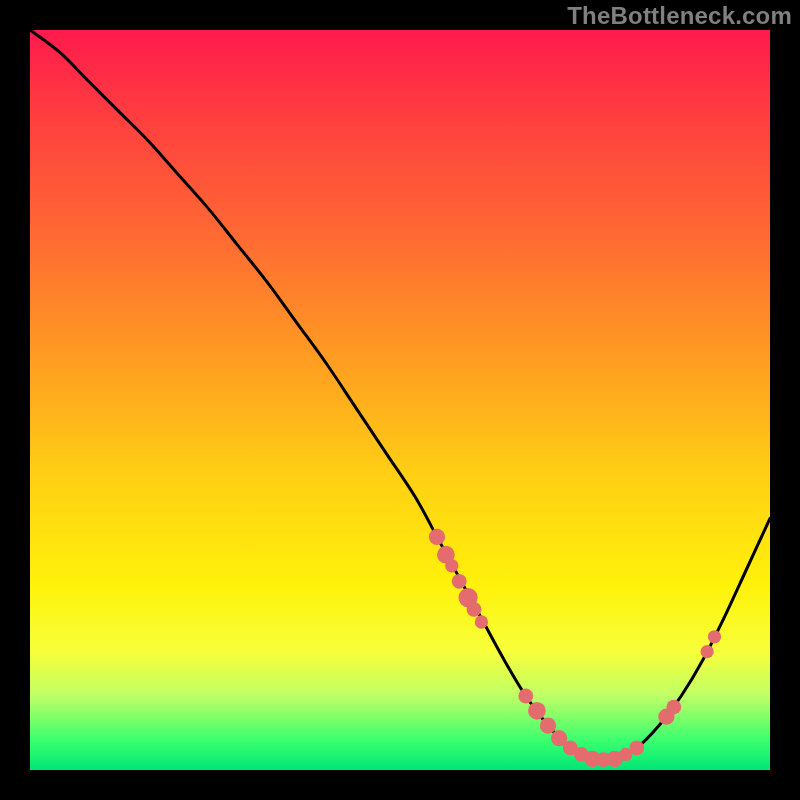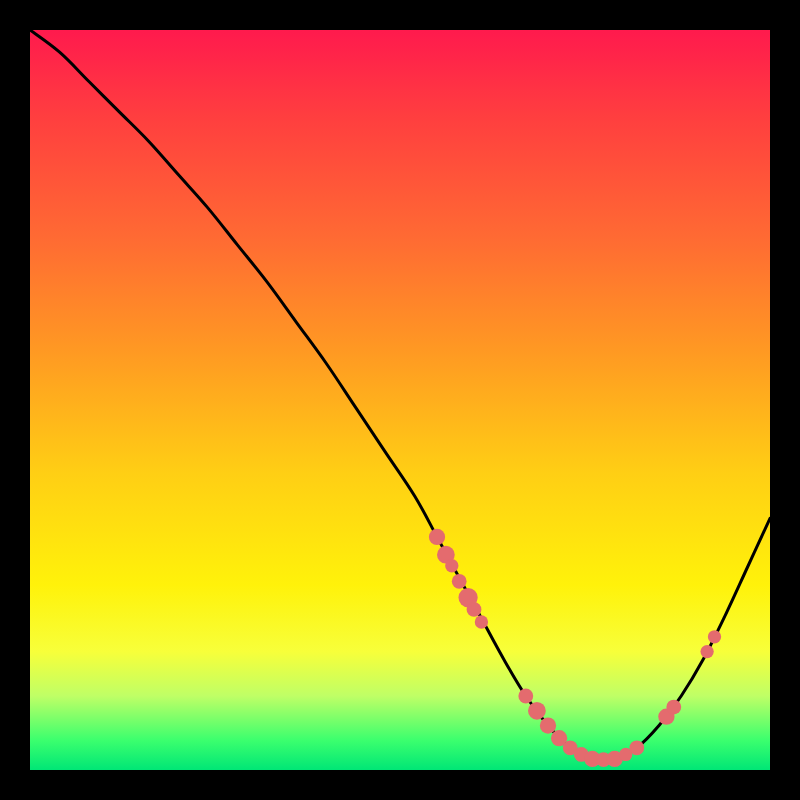--- a/index.html
+++ b/index.html
@@ -62,20 +62,21 @@
   }
   .dot {
     fill: #e46b6e;
     stroke: none;
   }
 </style>
 </head>
 <body>
 <div class="stage">
 
+  <div class="watermark">TheBottleneck.com</div>
 
   <div class="plot">
     <svg class="curve" viewBox="0 0 740 740">
       <path id="mainPath" class="line" d="M 0.00 0.00 C 5.33 4.00, 18.94 12.88, 29.60 22.20 C 40.26 31.52, 48.54 41.14, 59.20 51.80 C 69.86 62.46, 78.14 70.74, 88.80 81.40 C 99.46 92.06, 107.74 99.68, 118.40 111.00 C 129.06 122.32, 137.34 132.31, 148.00 144.30 C 158.66 156.29, 166.94 164.95, 177.60 177.60 C 188.26 190.25, 196.54 201.28, 207.20 214.60 C 217.86 227.92, 226.14 237.61, 236.80 251.60 C 247.46 265.59, 255.74 277.65, 266.40 292.30 C 277.06 306.95, 285.34 317.68, 296.00 333.00 C 306.66 348.32, 314.94 361.42, 325.60 377.40 C 336.26 393.38, 344.54 405.82, 355.20 421.80 C 365.86 437.78, 375.48 450.88, 384.80 466.20 C 394.12 481.52, 399.01 492.25, 407.00 506.90 C 414.99 521.55, 421.21 532.95, 429.20 547.60 C 437.19 562.25, 443.41 573.65, 451.40 588.30 C 459.39 602.95, 465.61 615.01, 473.60 629.00 C 481.59 642.99, 487.81 654.01, 495.80 666.00 C 503.79 677.99, 510.01 686.28, 518.00 695.60 C 525.99 704.92, 532.21 711.81, 540.20 717.80 C 548.19 723.79, 554.41 726.90, 562.40 728.90 C 570.39 730.90, 576.61 730.90, 584.60 728.90 C 592.59 726.90, 598.81 723.79, 606.80 717.80 C 614.79 711.81, 621.01 704.92, 629.00 695.60 C 636.99 686.28, 643.21 677.99, 651.20 666.00 C 659.19 654.01, 665.41 643.65, 673.40 629.00 C 681.39 614.35, 687.61 601.25, 695.60 584.60 C 703.59 567.95, 709.81 553.82, 717.80 536.50 C 725.79 519.18, 736.00 497.06, 740.00 488.40"></path>
       <g id="dots">
           <circle cx="407.00" cy="506.90" r="8.14" class="dot"></circle>
           <circle cx="415.88" cy="524.66" r="8.88" class="dot"></circle>
           <circle cx="421.80" cy="535.76" r="6.66" class="dot"></circle>
           <circle cx="429.20" cy="551.30" r="7.40" class="dot"></circle>
           <circle cx="438.08" cy="567.58" r="9.62" class="dot"></circle>

